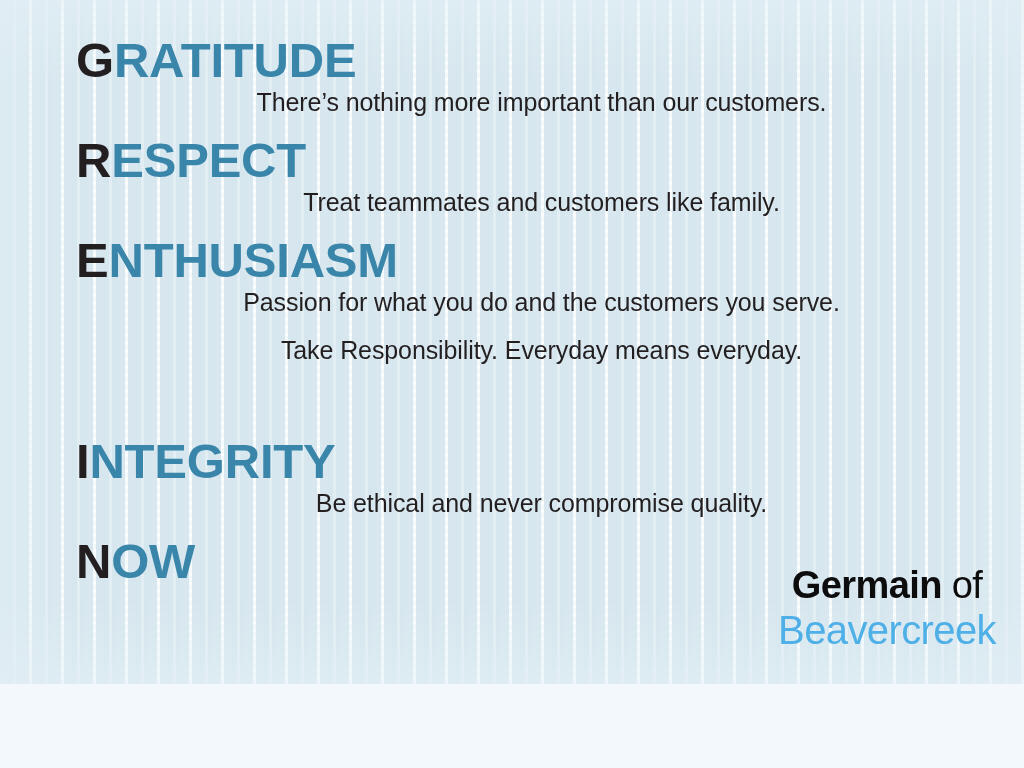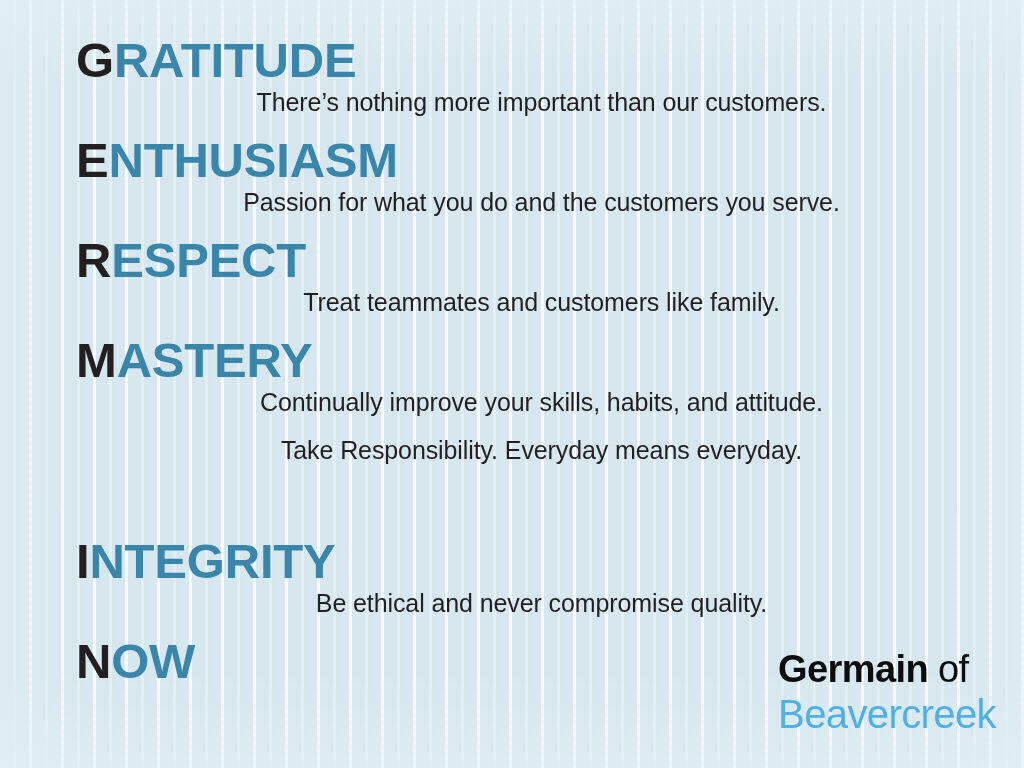--- a/index.html
+++ b/index.html
@@ -12,21 +12,21 @@
     height: 768px;
     overflow: hidden;
     font-family: "Liberation Sans", sans-serif;
     background-color: #f2f8fb;
   }
 
   
   #poster {
     position: relative;
     width: 1024px;
-    height: 768px;
+    height: 684px;
     box-sizing: border-box;
     background-color: #f4fafc;
     overflow: hidden;
   }
 
   
   #bg-texture {
     position: absolute;
     inset: 0;
     pointer-events: none;
@@ -94,21 +94,21 @@
     white-space: nowrap;
     letter-spacing: -0.1px;
     text-align: center;
   }
 
   
   #logo {
     position: absolute;
     right: 28px;
     bottom: 32px;
-    text-align: left;
+    text-align: center;
     z-index: 4;
     line-height: 1;
     padding-left: 24px;
   }
   #logo-line1 {
     font-size: 38px;
     line-height: 42px;
     color: #0d0d0d;
     letter-spacing: -0.6px;
     white-space: nowrap;
@@ -139,33 +139,29 @@
   <div id="bg-vignette"></div>
 
   <div id="values-list">
 
     <div class="value-row">
       <div class="value-heading"><span class="initial">G</span><span class="rest">RATITUDE</span></div>
       <div class="value-desc">There’s nothing more important than our customers.</div>
     </div>
 
     <div class="value-row">
-      <div class="value-heading"><span class="initial">E</span><span class="rest">NTHUSIASM</span></div>
-      <div class="value-desc">Passion for what you do and the customers you serve.</div>
-    </div>
-
-    <div class="value-row">
       <div class="value-heading"><span class="initial">R</span><span class="rest">ESPECT</span></div>
       <div class="value-desc">Treat teammates and customers like family.</div>
     </div>
 
     <div class="value-row">
-      <div class="value-heading"><span class="initial">M</span><span class="rest">ASTERY</span></div>
-      <div class="value-desc">Continually improve your skills, habits, and attitude.</div>
+      <div class="value-heading"><span class="initial">E</span><span class="rest">NTHUSIASM</span></div>
+      <div class="value-desc">Passion for what you do and the customers you serve.</div>
     </div>
+
 
     <div class="value-row">
       <div class="value-desc">Take Responsibility. Everyday means everyday.</div>
     </div>
 
     <div class="value-row">
       <div class="value-heading"><span class="initial">I</span><span class="rest">NTEGRITY</span></div>
       <div class="value-desc">Be ethical and never compromise quality.</div>
     </div>
 

